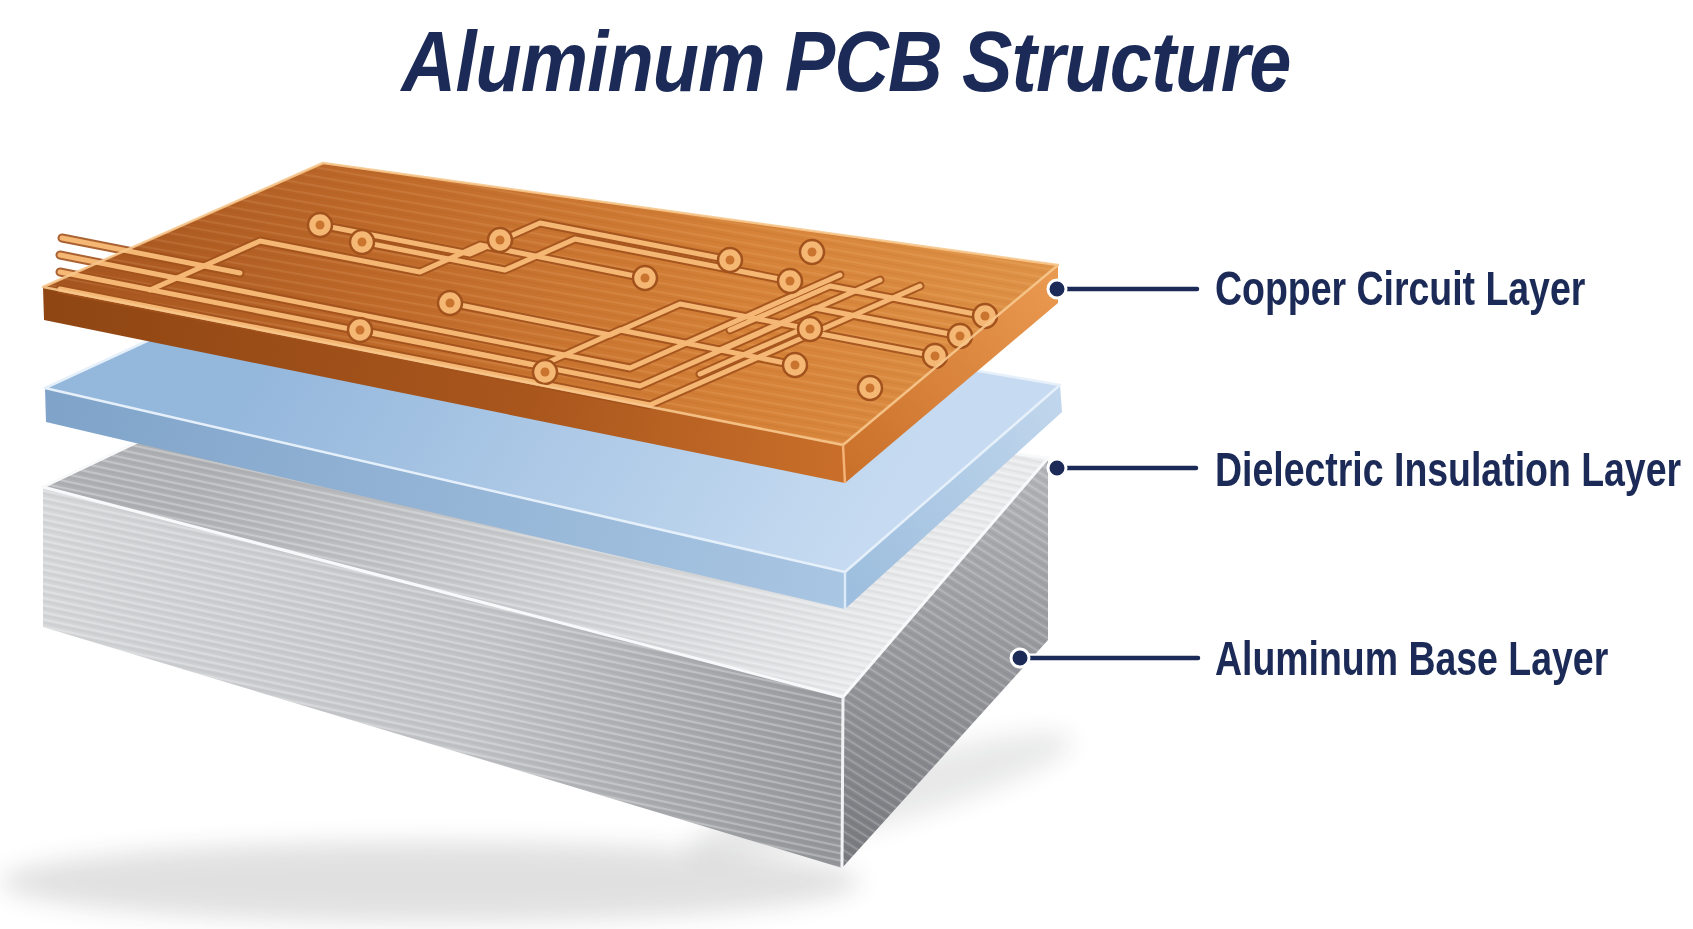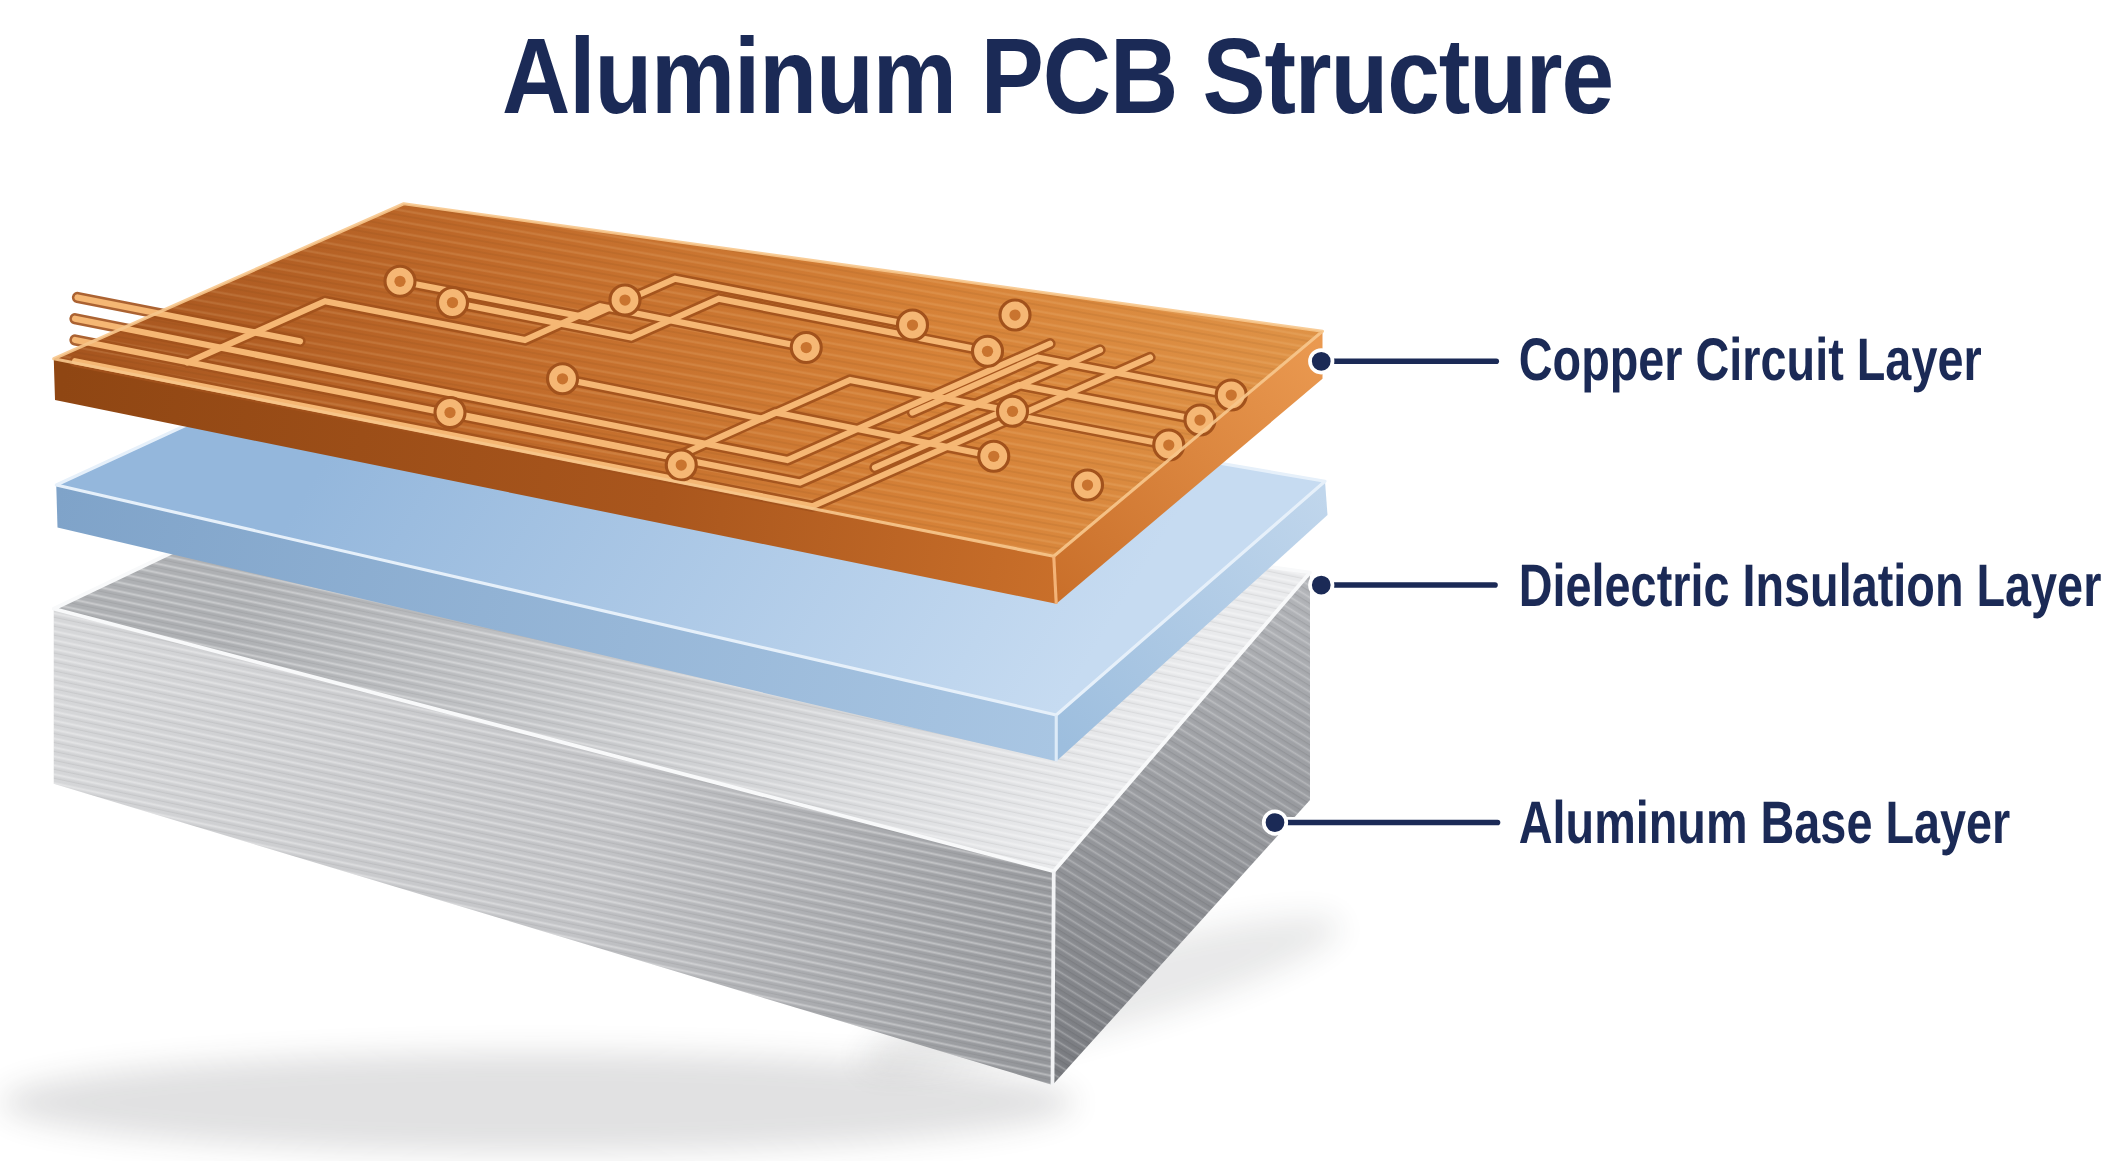--- a/index.html
+++ b/index.html
@@ -3,20 +3,21 @@
 <meta charset="utf-8">
 <style>
   html,body{margin:0;padding:0;background:#ffffff;}
   body{
     width:1693px;height:929px;position:relative;overflow:hidden;
     font-family:"Liberation Sans", sans-serif;
   }
   .title-wrap{
     position:absolute;left:0;top:16px;width:1693px;text-align:center;
     pointer-events:none;
+    font-style:italic;
   }
   .title-wrap .title{
     display:inline-block;
     font-weight:bold;font-size:86px;line-height:1.05;
     color:var(--title-text,#1b2a56);
     transform:scaleX(.88);transform-origin:center top;
     white-space:nowrap;letter-spacing:-1px;
   }
   .layer-label{
     position:absolute;

